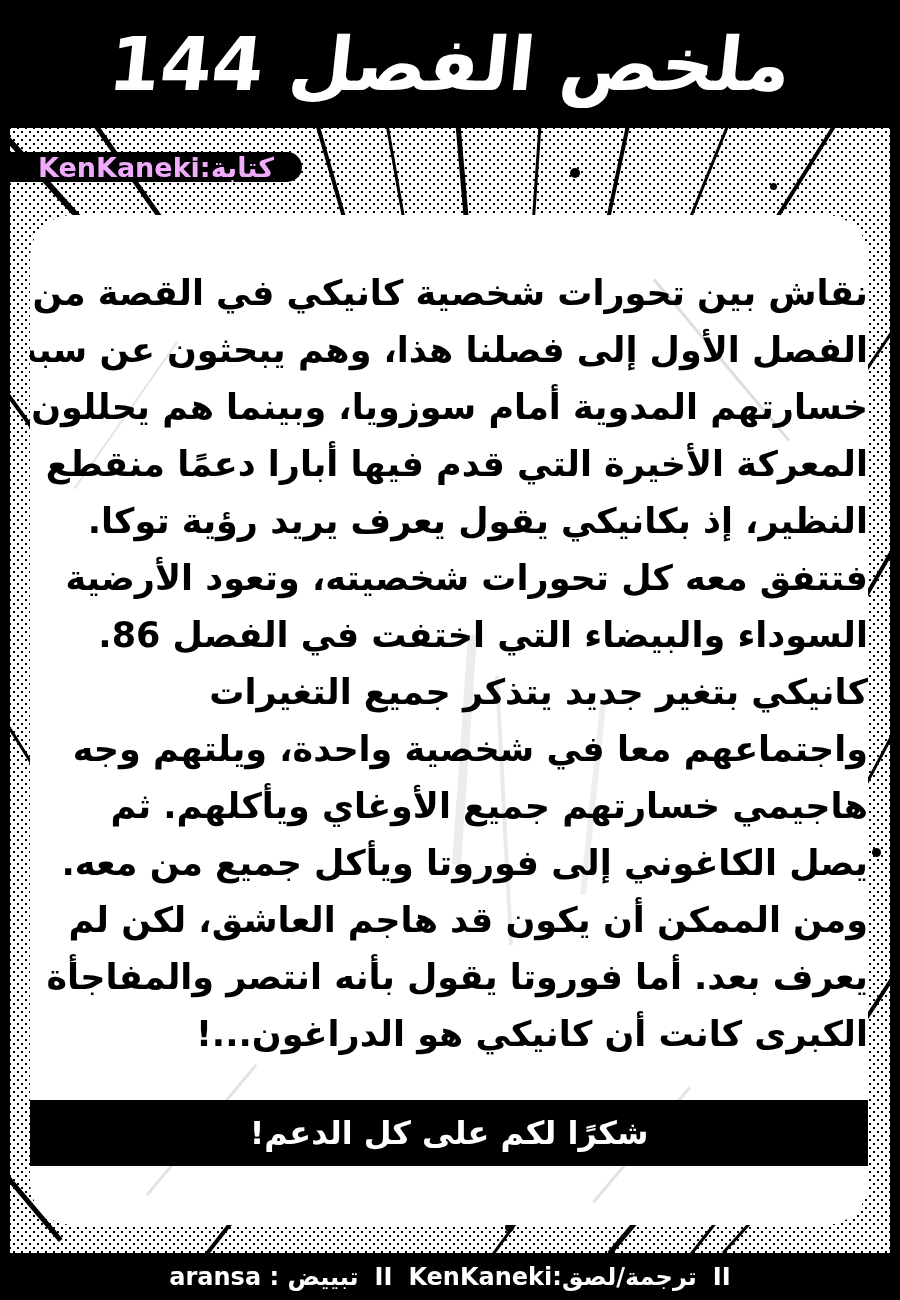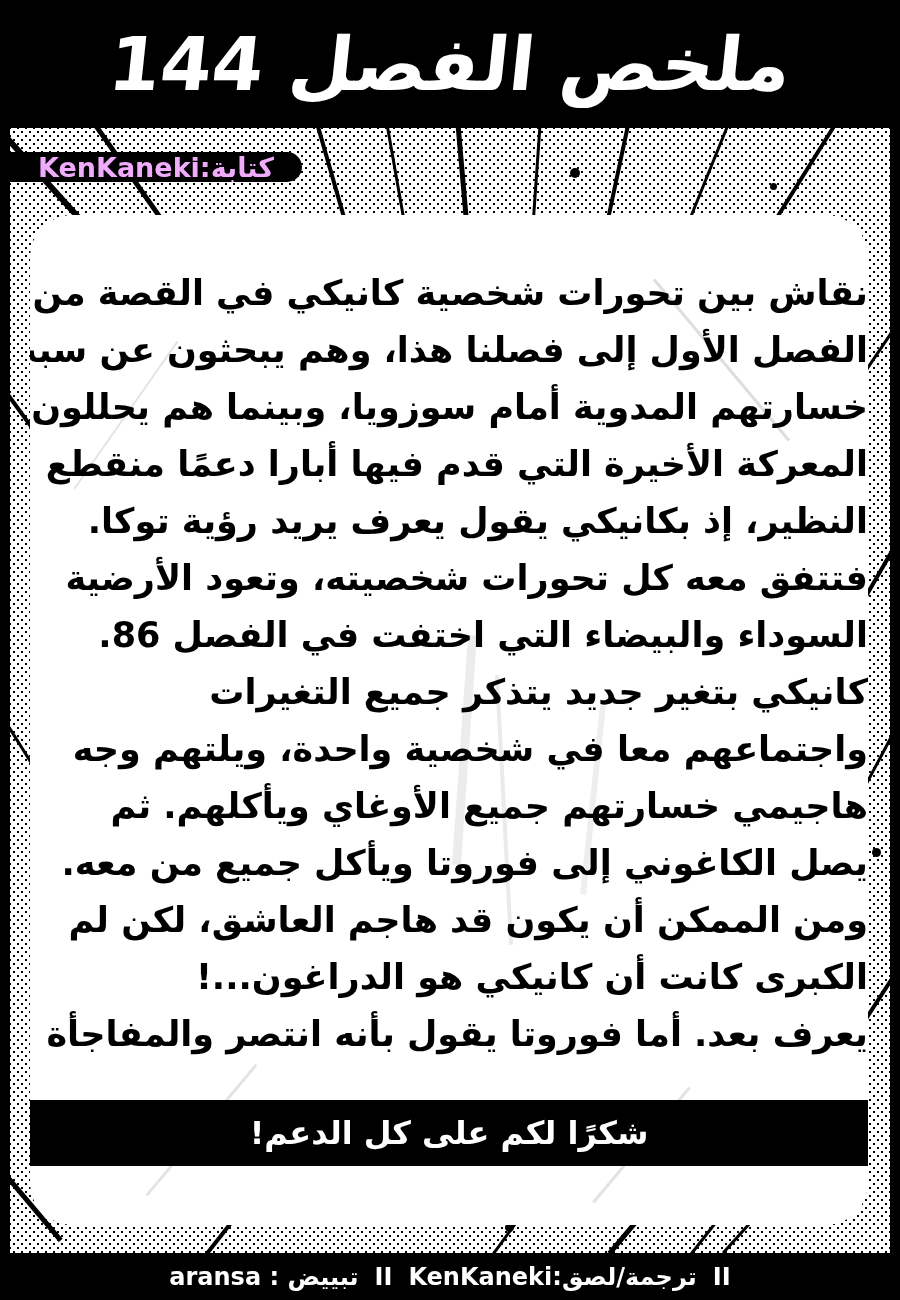--- a/index.html
+++ b/index.html
@@ -122,22 +122,22 @@
         <div class="summary-line">خسارتهم المدوية أمام سوزويا، وبينما هم يحللون</div>
         <div class="summary-line">المعركة الأخيرة التي قدم فيها أبارا دعمًا منقطع</div>
         <div class="summary-line">النظير، إذ بكانيكي يقول يعرف يريد رؤية توكا.</div>
         <div class="summary-line">فتتفق معه كل تحورات شخصيته، وتعود الأرضية</div>
         <div class="summary-line">السوداء والبيضاء التي اختفت في الفصل 86.</div>
         <div class="summary-line">كانيكي بتغير جديد يتذكر جميع التغيرات</div>
         <div class="summary-line">واجتماعهم معا في شخصية واحدة، ويلتهم وجه</div>
         <div class="summary-line">هاجيمي خسارتهم جميع الأوغاي ويأكلهم. ثم</div>
         <div class="summary-line">يصل الكاغوني إلى فوروتا ويأكل جميع من معه.</div>
         <div class="summary-line">ومن الممكن أن يكون قد هاجم العاشق، لكن لم</div>
+        <div class="summary-line">يعرف بعد. أما فوروتا يقول بأنه انتصر والمفاجأة</div>
         <div class="summary-line">الكبرى كانت أن كانيكي هو الدراغون...!</div>
-        <div class="summary-line">يعرف بعد. أما فوروتا يقول بأنه انتصر والمفاجأة</div>
       </div>
 
     <div class="thanks-bar">شكرًا لكم على كل الدعم!</div>
   </div>
 
   <div class="footer-bar">
     <span>II</span>
     <span>ترجمة/لصق:KenKaneki</span>
     <span>II</span>
     <span>تبييض : aransa</span>

